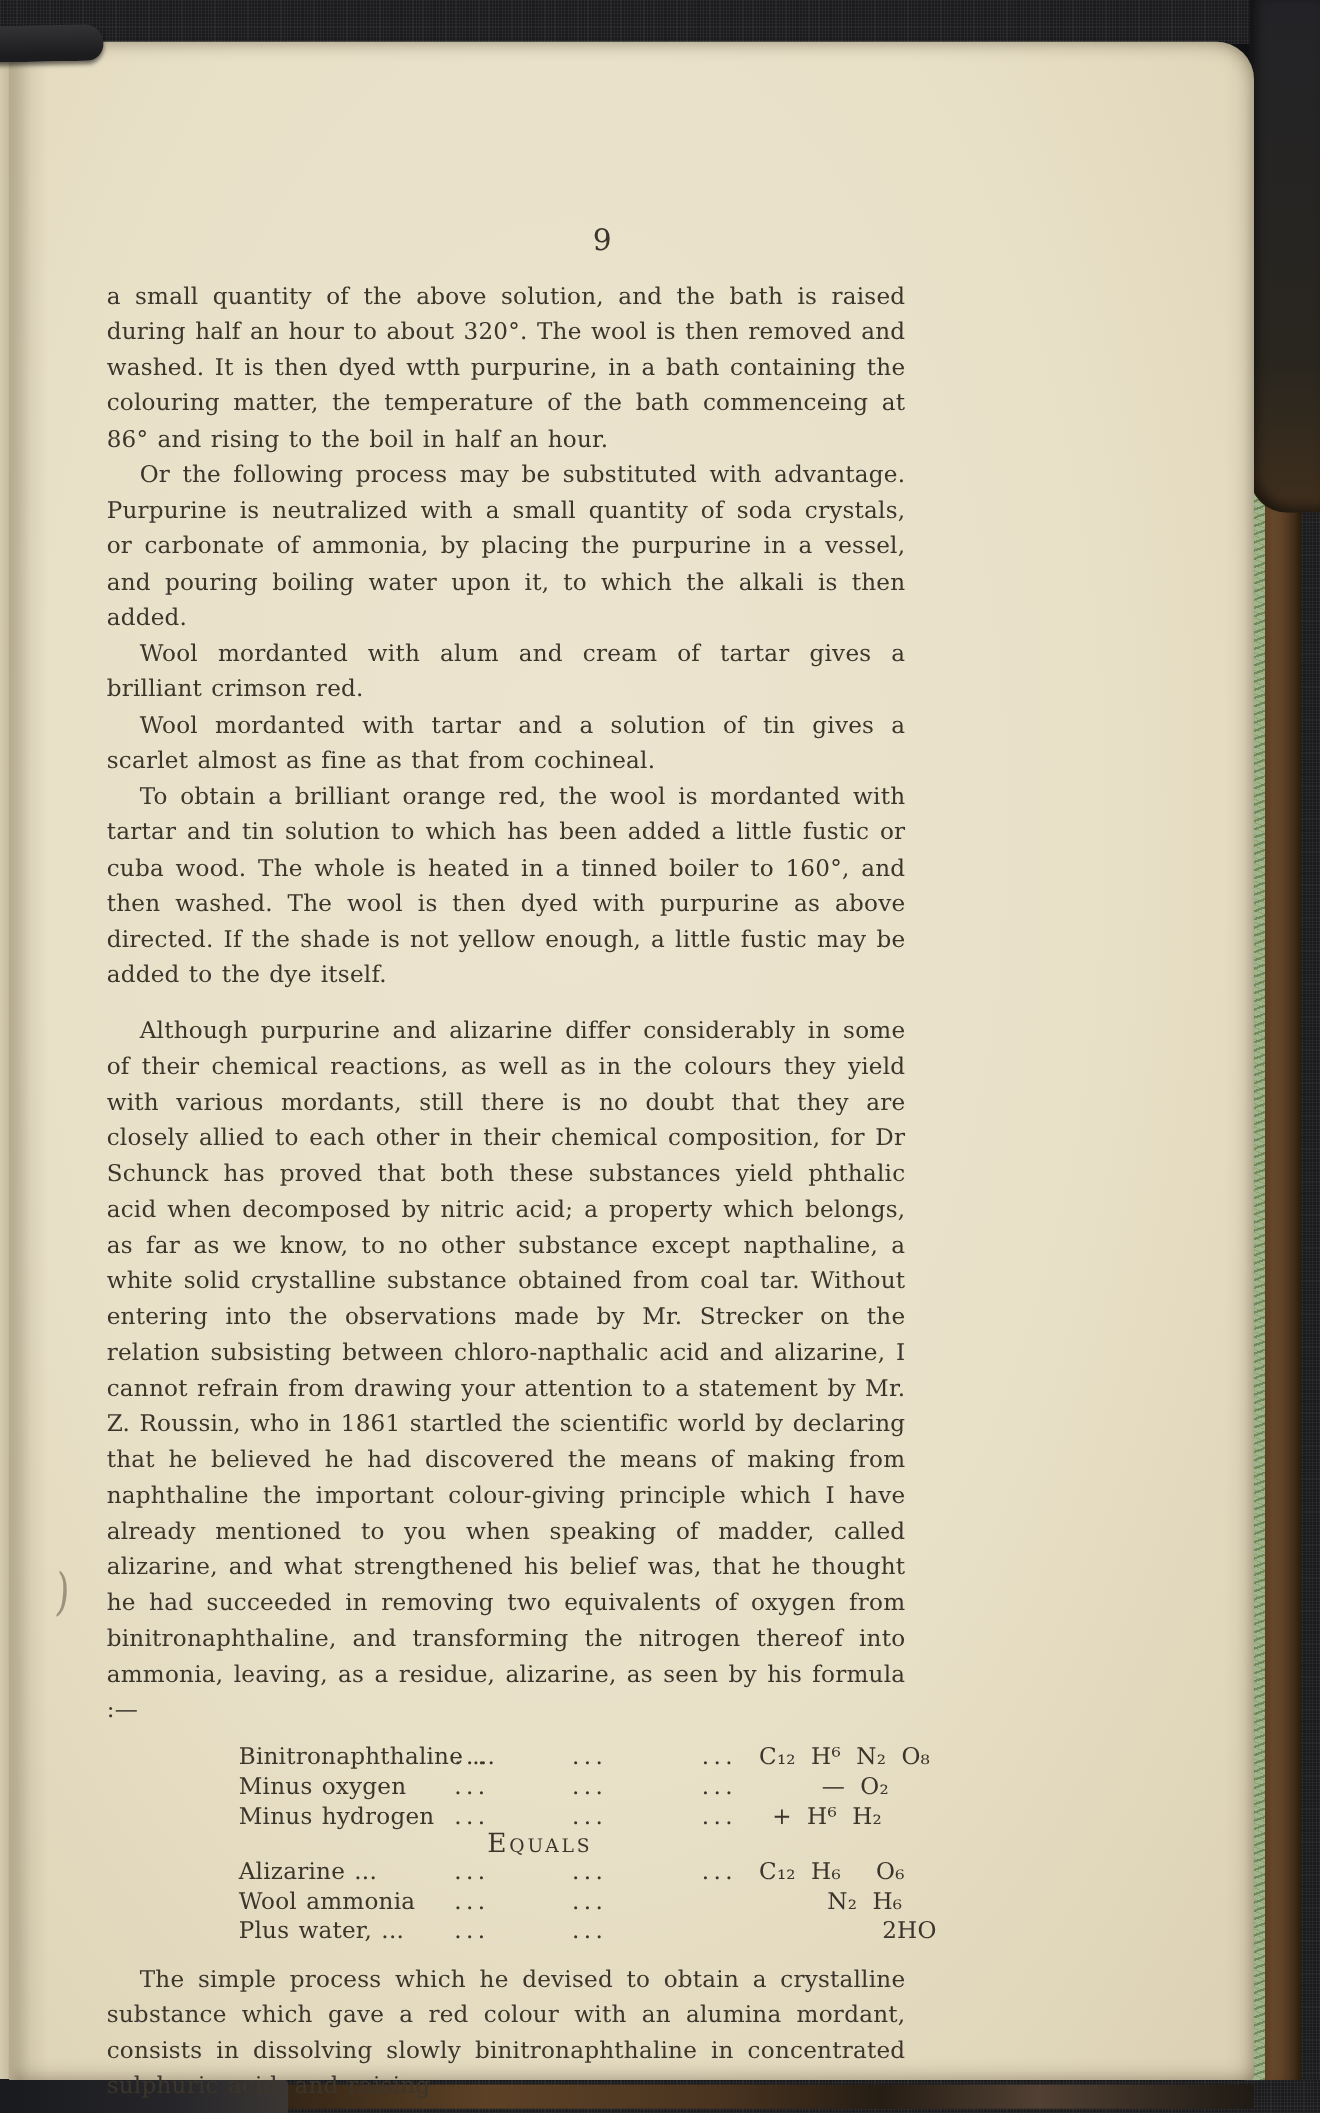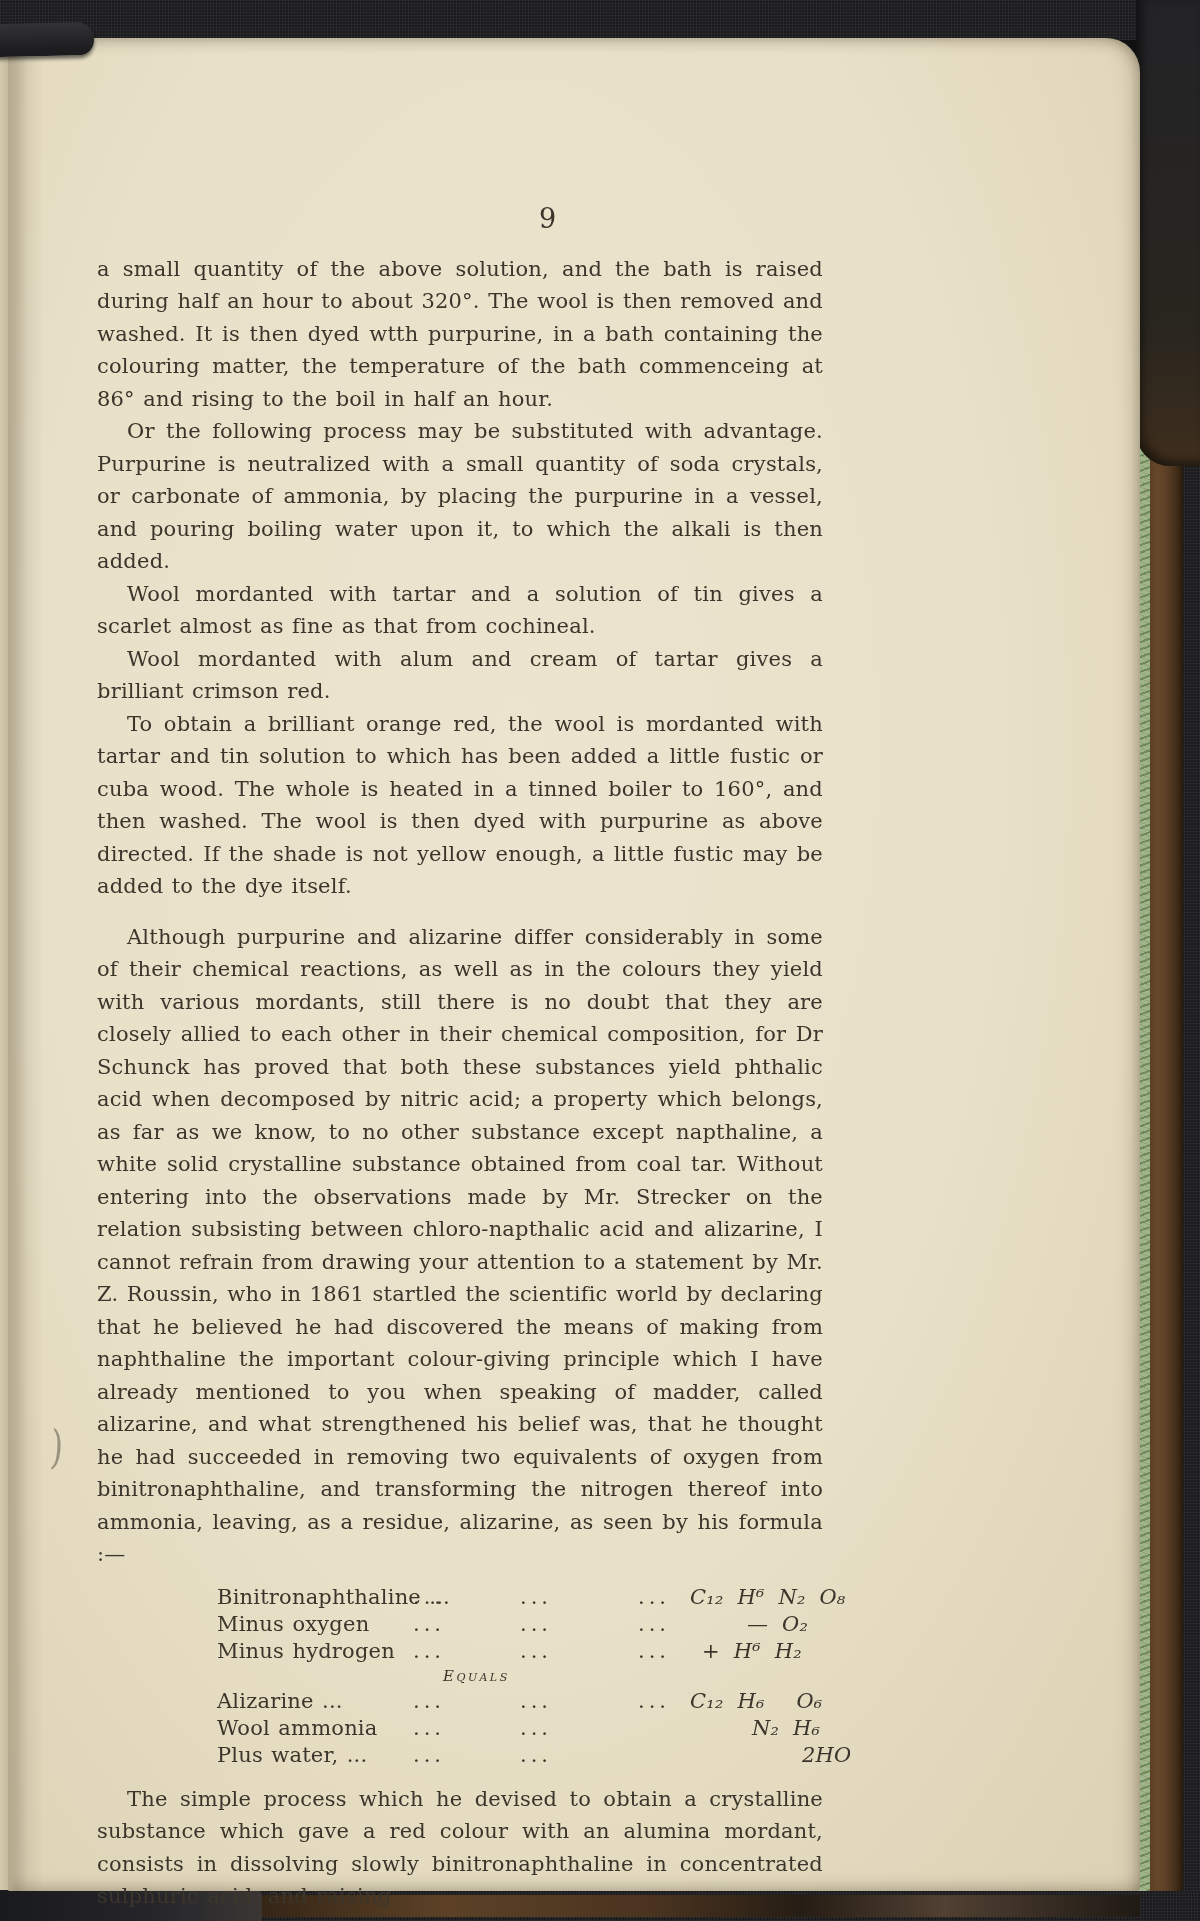--- a/index.html
+++ b/index.html
@@ -95,28 +95,28 @@
   p.body.gap{margin-top:18px;}
   p.body.closing{margin-top:14px;}
 
   
   .formula{margin:13px 0 4px 120px;width:650px;}
   .f-row{display:flex;align-items:baseline;line-height:27px;height:27px;white-space:nowrap;}
   .f-label{width:196px;flex:none;}
   .f-d{width:107px;flex:none;letter-spacing:4px;}
   .f-d2{width:118px;}
   .f-d3{width:52px;}
-  .f-val{flex:none;word-spacing:7px;font-style:italic;}
+  .f-val{flex:none;word-spacing:7px;}
   .v1{padding-left:57px;}
   .v2{padding-left:12px;}
   .v4{padding-left:62px;}
   .v5{padding-left:112px;}
   .f-equals{
     margin-left:226px;line-height:23px;height:23px;
-    font-variant:small-caps;letter-spacing:2.5px;font-size:15px;font-style:italic;
+    font-variant:small-caps;letter-spacing:2.5px;font-size:24px;
   }
   .margin-mark{
     position:absolute;left:40px;top:1382px;
     font-size:46px;color:rgba(95,88,70,0.55);
     transform:rotate(4deg) scaleX(0.7);
     font-family:"DejaVu Serif",serif;
   }
 </style>
 </head>
 <body>
@@ -136,22 +136,22 @@
   <div class="page">
 
     <div class="margin-mark">)</div>
 
     <div class="content">
 
       <div class="page-number">9</div>
 
       <p class="body first">a small quantity of the above solution, and the bath is raised during half an hour to about 320°. The wool is then removed and washed. It is then dyed wtth purpurine, in a bath containing the colouring matter, the temperature of the bath commenceing at 86° and rising to the boil in half an hour.</p>
       <p class="body">Or the following process may be substituted with advantage. Purpurine is neutralized with a small quantity of soda crystals, or carbonate of ammonia, by placing the purpurine in a vessel, and pouring boiling water upon it, to which the alkali is then added.</p>
+      <p class="body">Wool mordanted with alum and cream of tartar gives a brilliant crimson red.</p>
       <p class="body">Wool mordanted with tartar and a solution of tin gives a scarlet almost as fine as that from cochineal.</p>
-      <p class="body">Wool mordanted with alum and cream of tartar gives a brilliant crimson red.</p>
       <p class="body">To obtain a brilliant orange red, the wool is mordanted with tartar and tin solution to which has been added a little fustic or cuba wood. The whole is heated in a tinned boiler to 160°, and then washed. The wool is then dyed with purpurine as above directed. If the shade is not yellow enough, a little fustic may be added to the dye itself.</p>
       <p class="body gap">Although purpurine and alizarine differ considerably in some of their chemical reactions, as well as in the colours they yield with various mordants, still there is no doubt that they are closely allied to each other in their chemical composition, for Dr Schunck has proved that both these substances yield phthalic acid when decomposed by nitric acid; a property which belongs, as far as we know, to no other substance except napthaline, a white solid crystalline substance obtained from coal tar. Without entering into the observations made by Mr. Strecker on the relation subsisting between chloro-napthalic acid and alizarine, I cannot refrain from drawing your attention to a statement by Mr. Z. Roussin, who in 1861 startled the scientific world by declaring that he believed he had discovered the means of making from naphthaline the important colour-giving principle which I have already mentioned to you when speaking of madder, called alizarine, and what strengthened his belief was, that he thought he had succeeded in removing two equivalents of oxygen from binitronaphthaline, and transforming the nitrogen thereof into ammonia, leaving, as a residue, alizarine, as seen by his formula :—</p>
 
       <div class="formula">
 
         <div class="f-row">
           <span class="f-label">Binitronaphthaline ...</span>
           <span class="f-d">...</span>
           <span class="f-d f-d2">...</span>
           <span class="f-d f-d3">...</span>

